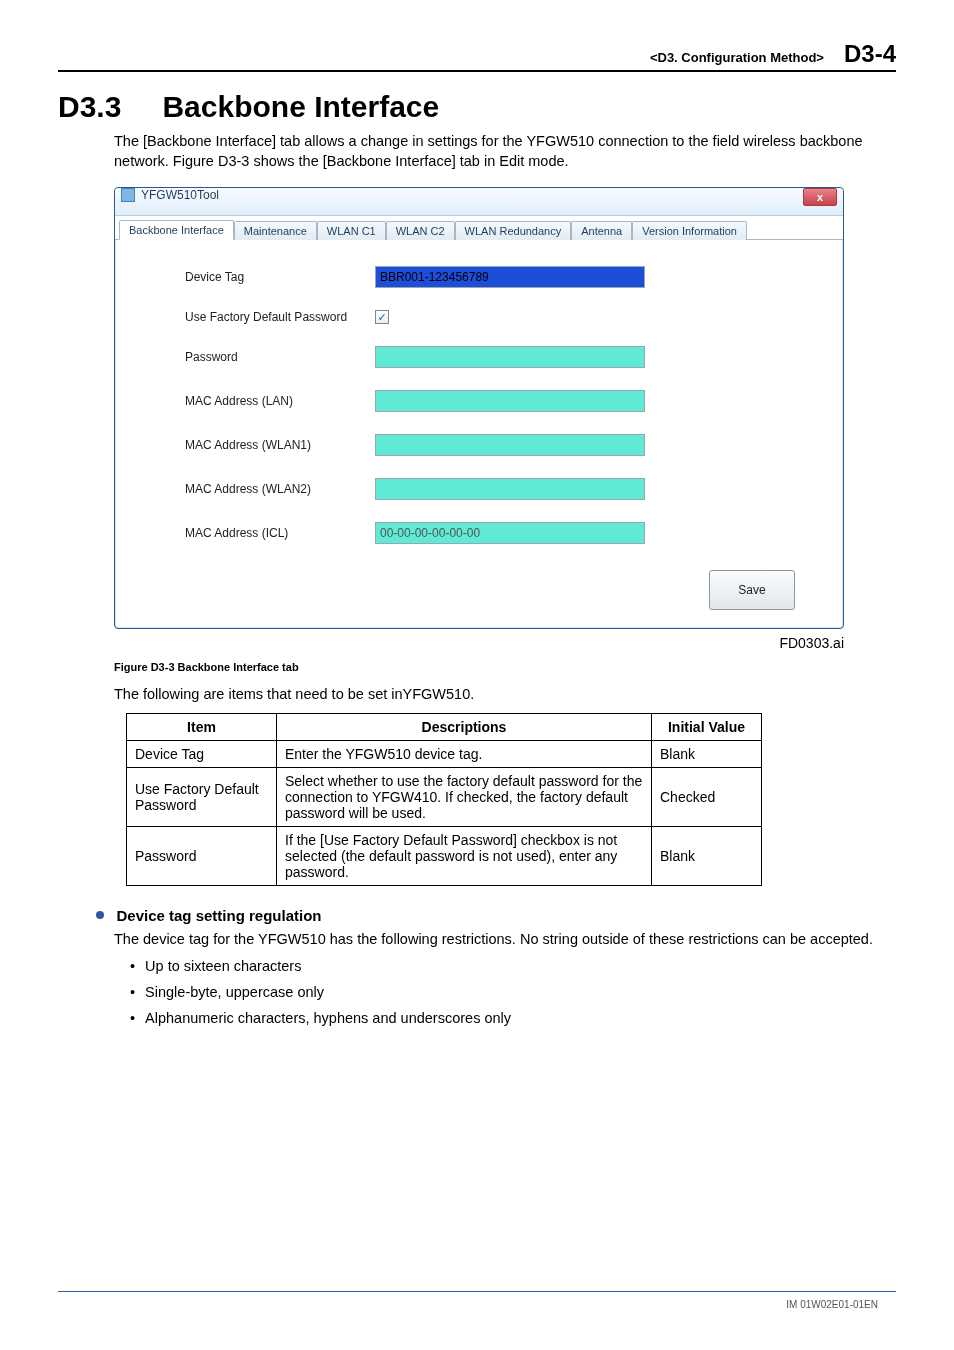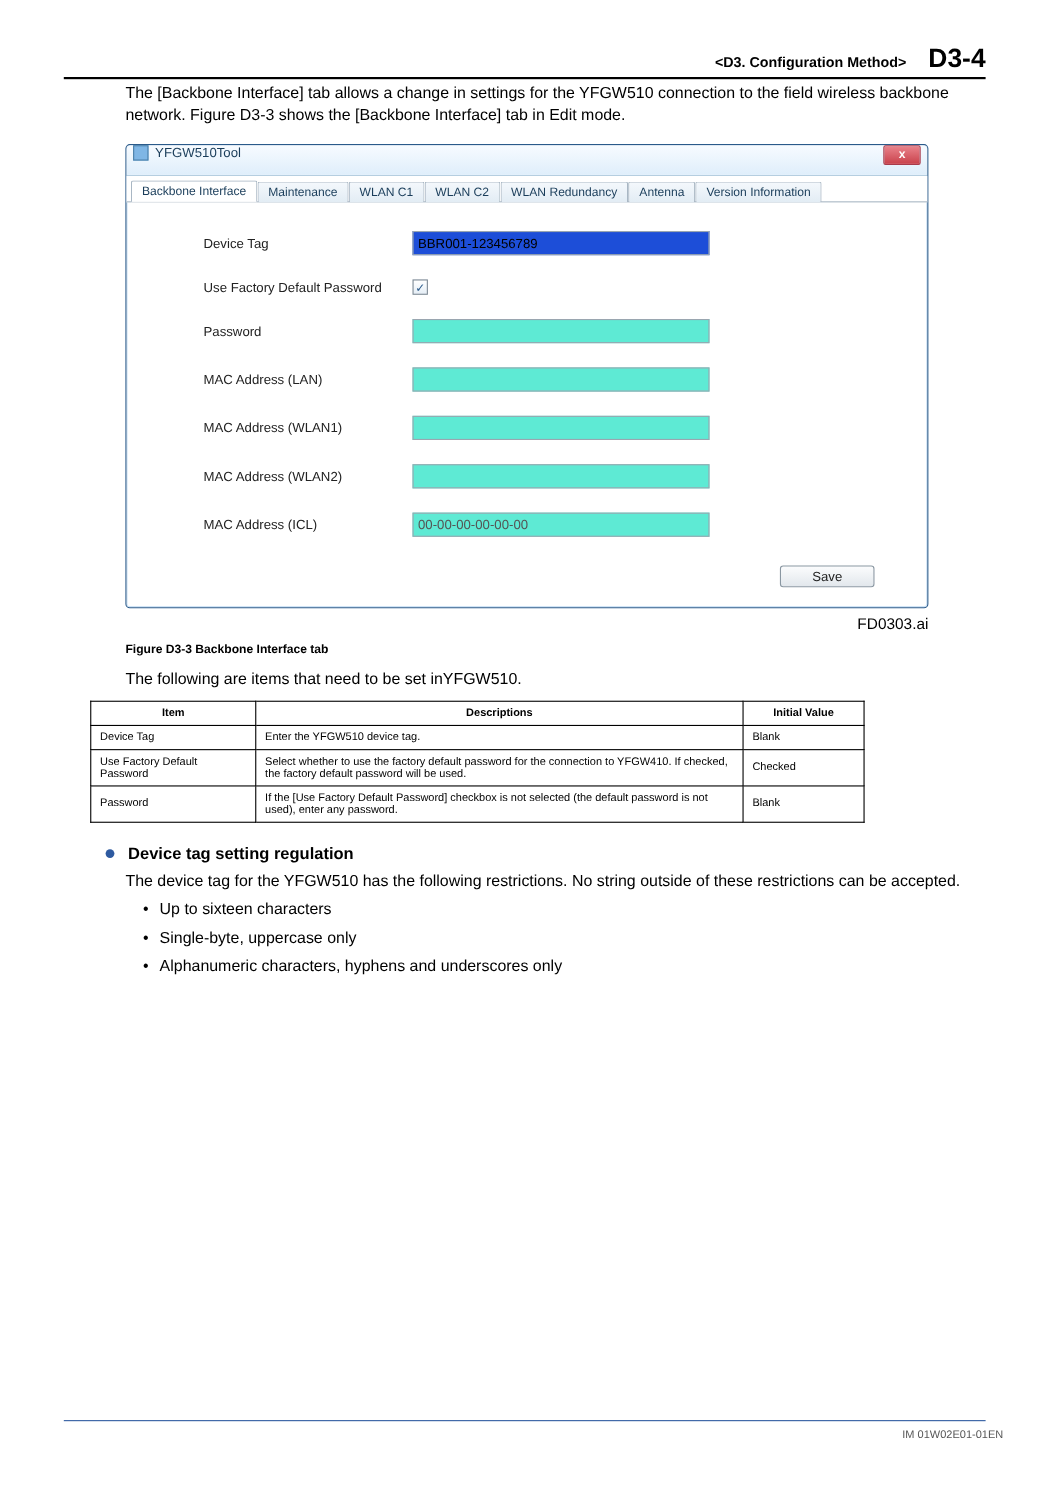--- a/index.html
+++ b/index.html
@@ -150,21 +150,21 @@
     align-items:center;
     justify-content:center;
     font-size: 11px;
     color: #2a5a8a;
   }
   .btn-save {
     float: right;
     margin-right: 20px;
     margin-top: 4px;
     width: 86px;
-    height: 20px;
+    height: 40px;
     border: 1px solid #8a97a2;
     border-radius: 3px;
     background: linear-gradient(#fbfcfd,#e2e7ec);
     font-size: 12px;
     display:flex; align-items:center; justify-content:center;
     color:#222;
     margin-left:12px;
   }
   .fig-id {
     font-size: 14px;
@@ -172,23 +172,23 @@
     width: 730px;
     margin-top: 6px;
   }
   .fig-caption {
     font-size: 11px;
     font-weight: bold;
     margin: 10px 0 12px 56px;
   }
   table.items {
     border-collapse: collapse;
-    width: 704px;
-    margin-left: 24px;
-    font-size: 10px;
+    width: 636px;
+    margin-left: 68px;
+    font-size: 14px;
   }
   table.items th, table.items td {
     border: 1px solid #000;
     padding: 5px 8px;
     vertical-align: middle;
     text-align: left;
   }
   table.items th {
     text-align: center;
     font-weight: bold;
@@ -226,36 +226,40 @@
   }
   .footer-line {
     position: absolute;
     left: 58px;
     bottom: 58px;
     width: 838px;
     border-top: 1px solid #2e5aa0;
   }
   .footer-txt {
     position: absolute;
-    right: 42px;
+    right: 76px;
     bottom: 40px;
     font-size: 10px;
     color: #555;
   }
 </style>
 </head>
 <body>
 
 <div class="page">
 
   <div class="header-row">
     <span class="header-section">&lt;D3.  Configuration Method&gt;</span>
     <span class="header-page">D3-4</span>
   </div>
 
+  <div class="h-title">
+    <span class="h-num">D3.3</span>
+    <span class="h-txt">Backbone Interface</span>
+  </div>
 
   <div class="bodytext">The [Backbone Interface] tab allows a change in settings for the YFGW510 connection to the field wireless backbone network. Figure D3-3 shows the [Backbone Interface] tab in Edit mode.</div>
 
   <div class="fig-wrap">
     <div class="window">
       <div class="titlebar">
         <span class="app-icon"></span>
         <span>YFGW510Tool</span>
         <span class="close-box">x</span>
       </div>

